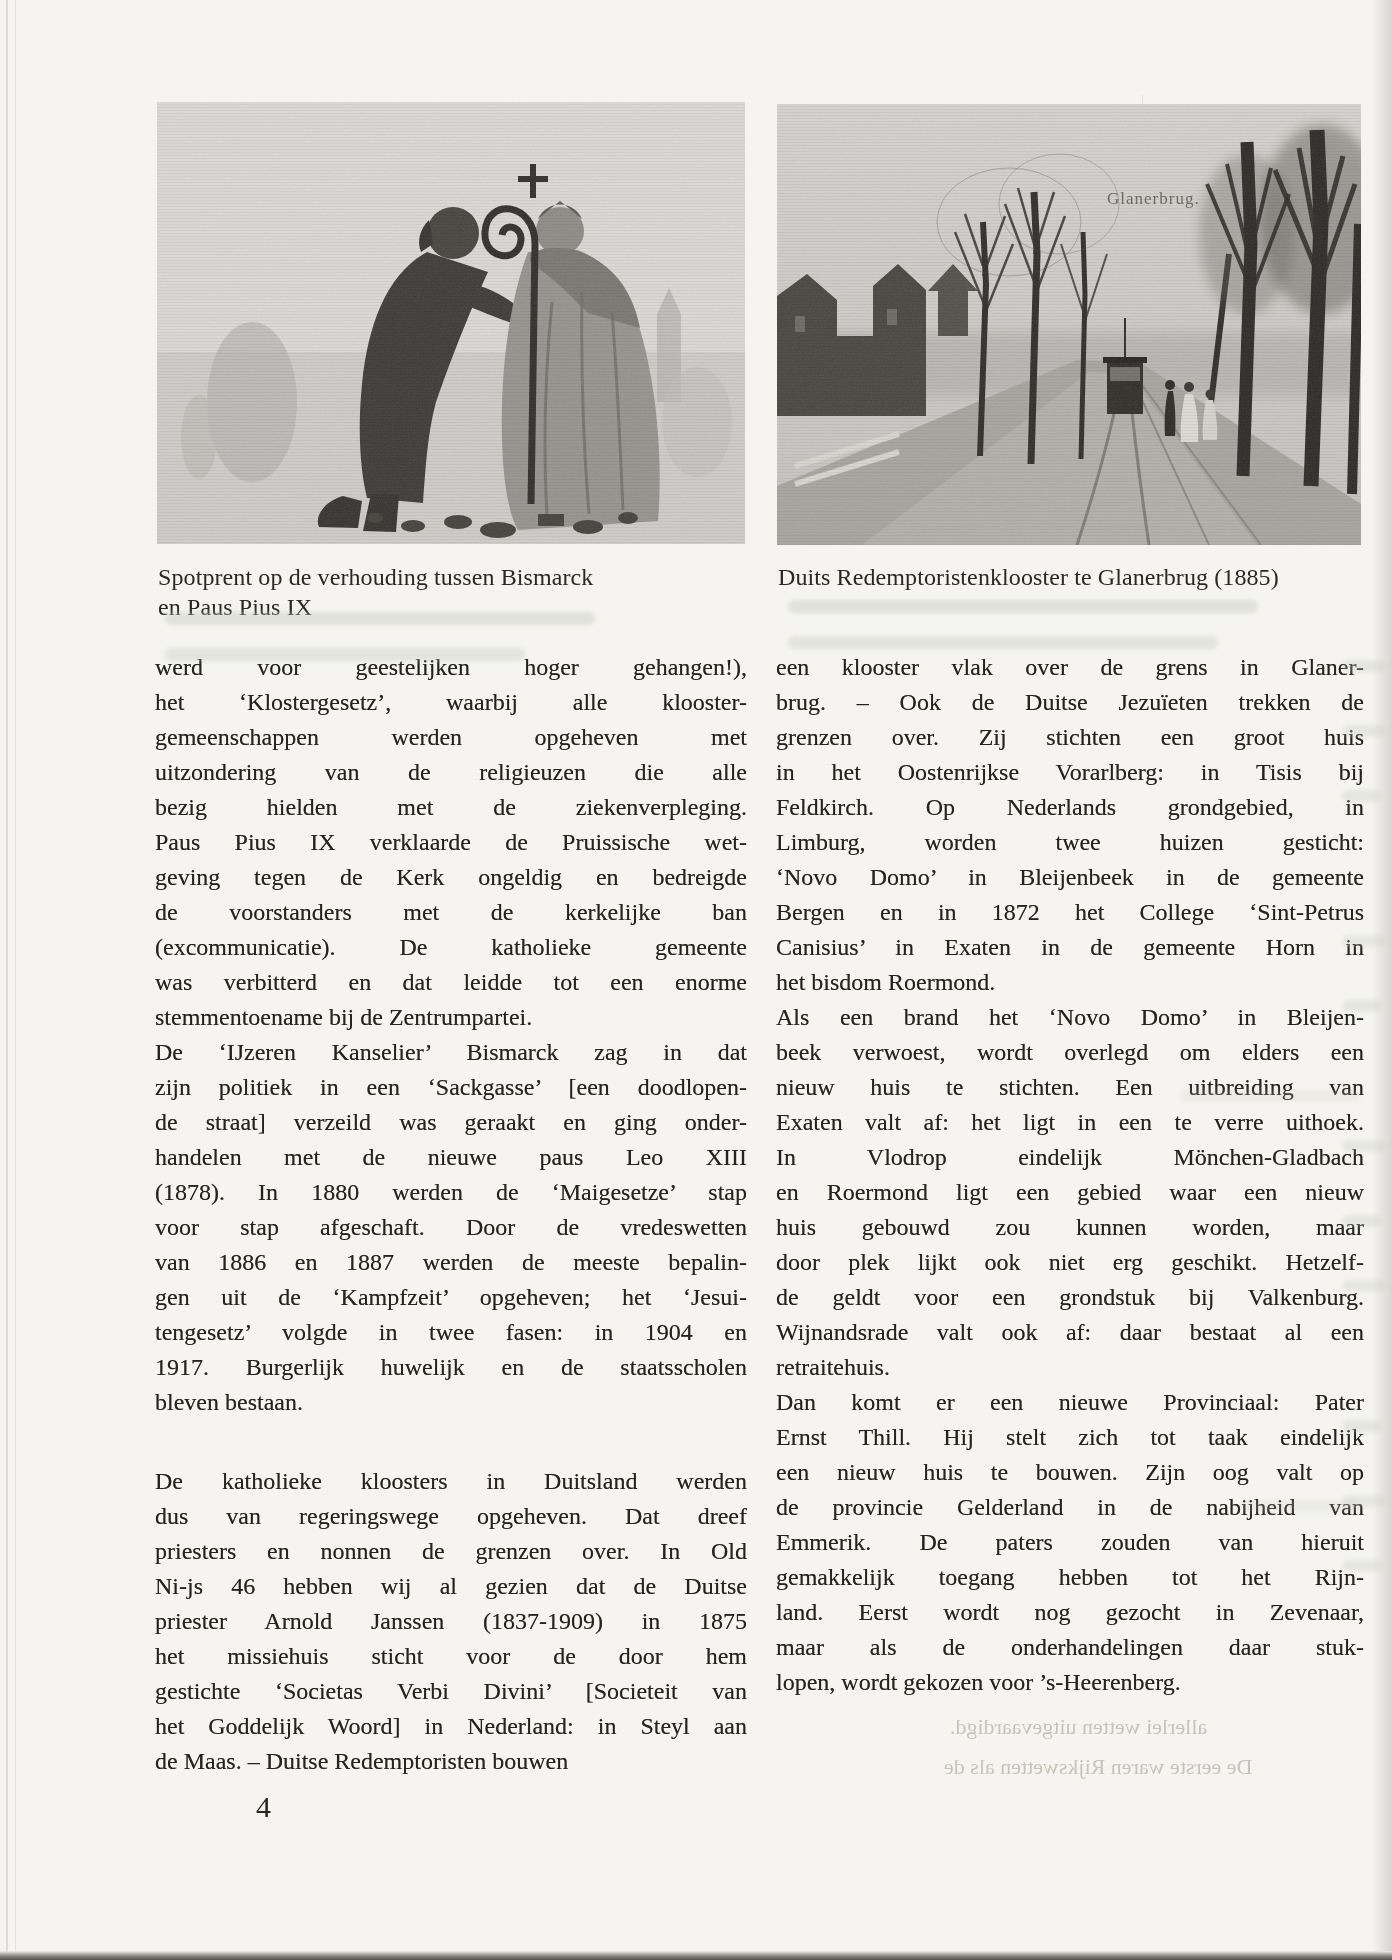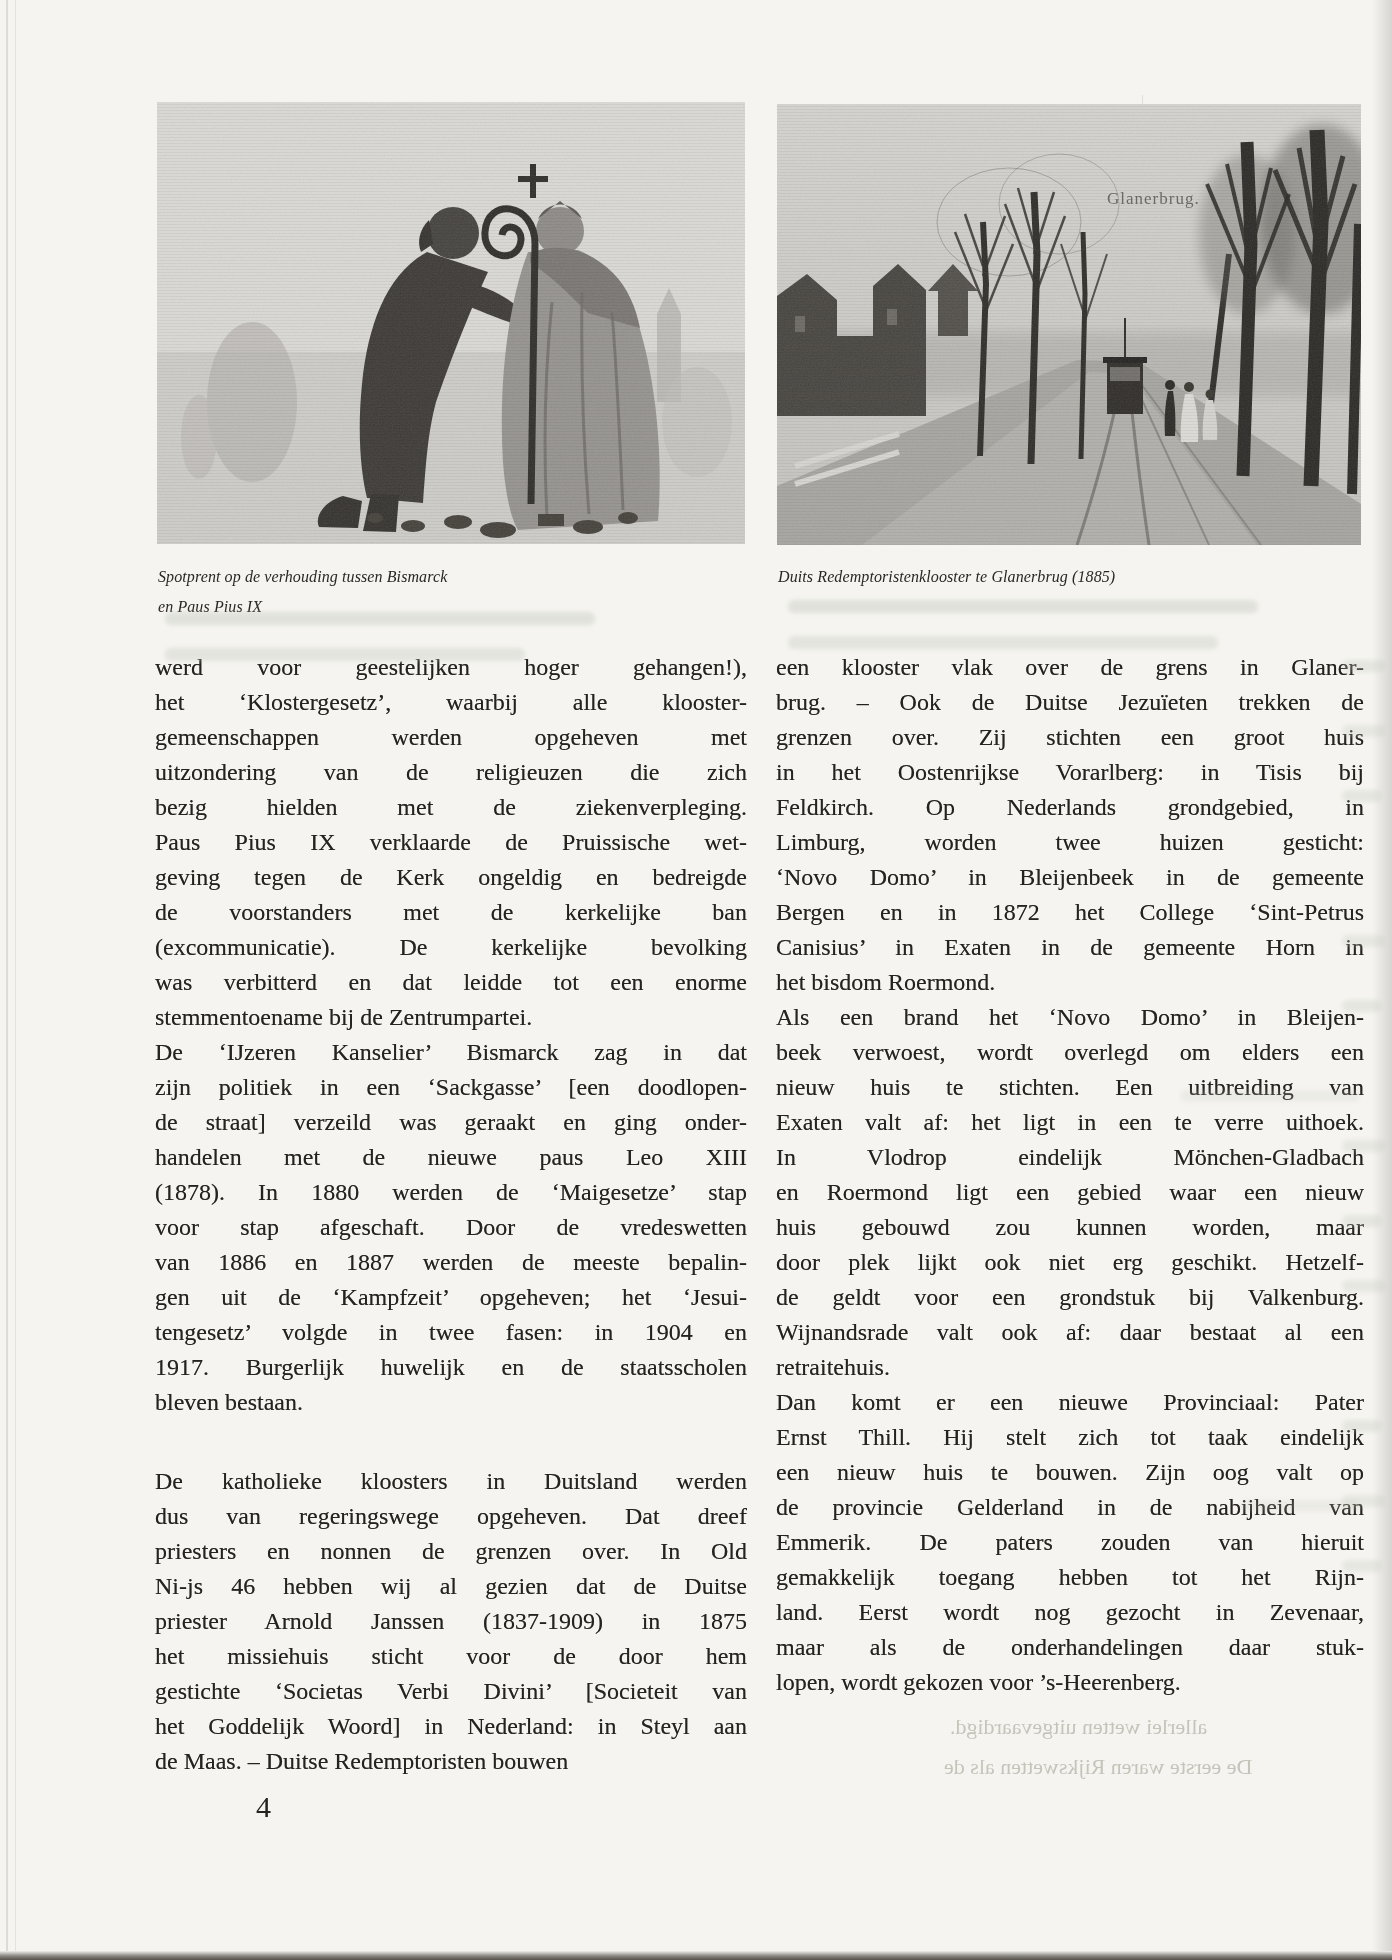--- a/index.html
+++ b/index.html
@@ -14,22 +14,22 @@
   .edge-left-2{position:absolute;left:15px;top:0;width:1px;height:1960px;background:#e4e2de;}
   .edge-right{position:absolute;right:0;top:0;width:20px;height:1960px;
     background:linear-gradient(to right,rgba(0,0,0,0),#d7d5d1);}
   .edge-bottom{position:absolute;left:0;bottom:0;width:1392px;height:9px;
     background:linear-gradient(to bottom,#efeeea,#8a8781 55%,#55524c);}
   .crease-top{position:absolute;left:1142px;top:95px;width:1px;height:175px;background:#d8d6d2;opacity:.7;}
   .smudge{position:absolute;background:#c3c7bb;border-radius:6px;filter:blur(2px);}
   
   .figure{position:absolute;}
   .figure svg{display:block;}
-  .caption{position:absolute;font-size:16px;line-height:30px;color:#2b2723;
-    letter-spacing:.1px;font-style:italic;}
+  .caption{position:absolute;font-size:24px;line-height:30px;color:#2b2723;
+    letter-spacing:.1px;}
   
   .col{position:absolute;font-size:24px;line-height:35px;color:#26231f;
     text-shadow:0 0 .5px rgba(35,32,28,.5);}
   .tline{text-align:justify;text-align-last:justify;height:35px;overflow:visible;white-space:nowrap;}
   .tline.end{text-align-last:left;}
   .tline.gap{margin-top:44px;}
   .it{}
   .page-number{position:absolute;left:256px;top:1790px;font-size:30px;color:#26231f;}
   
   .bleed-line{position:absolute;transform:scaleX(-1);color:#9ba08f;opacity:.55;
@@ -193,26 +193,26 @@
       <div>en Paus Pius IX</div>
     </div>
   <div class="caption" style="left:778px;top:562px;width:584px;">
       <div>Duits Redemptoristenklooster te Glanerbrug (1885)</div>
     </div>
 
   <div class="col" style="left:155px;top:650px;width:592px;">
       <div class="tline"><span>werd voor geestelijken hoger gehangen!),</span></div>
       <div class="tline"><span>het ‘Klostergesetz’, waarbij alle klooster-</span></div>
       <div class="tline"><span>gemeenschappen werden opgeheven met</span></div>
-      <div class="tline"><span>uitzondering van de religieuzen die zich</span></div>
+      <div class="tline"><span>uitzondering van de religieuzen die alle</span></div>
       <div class="tline"><span>bezig hielden met de ziekenverpleging.</span></div>
       <div class="tline"><span>Paus Pius IX verklaarde de Pruissische wet-</span></div>
       <div class="tline"><span>geving tegen de Kerk ongeldig en bedreigde</span></div>
       <div class="tline"><span>de voorstanders met de kerkelijke ban</span></div>
-      <div class="tline"><span>(excommunicatie). De kerkelijke bevolking</span></div>
+      <div class="tline"><span>(excommunicatie). De katholieke gemeente</span></div>
       <div class="tline"><span>was verbitterd en dat leidde tot een enorme</span></div>
       <div class="tline end"><span>stemmentoename bij de Zentrumpartei.</span></div>
       <div class="tline"><span>De ‘IJzeren Kanselier’ Bismarck zag in dat</span></div>
       <div class="tline"><span>zijn politiek in een ‘Sackgasse’ [</span><span class="it">een doodlopen-</span></div>
       <div class="tline"><span class="it">de straat</span><span>] verzeild was geraakt en ging onder-</span></div>
       <div class="tline"><span>handelen met de nieuwe paus Leo XIII</span></div>
       <div class="tline"><span>(1878). In 1880 werden de ‘Maigesetze’ stap</span></div>
       <div class="tline"><span>voor stap afgeschaft. Door de vredeswetten</span></div>
       <div class="tline"><span>van 1886 en 1887 werden de meeste bepalin-</span></div>
       <div class="tline"><span>gen uit de ‘Kampfzeit’ opgeheven; het ‘Jesui-</span></div>

